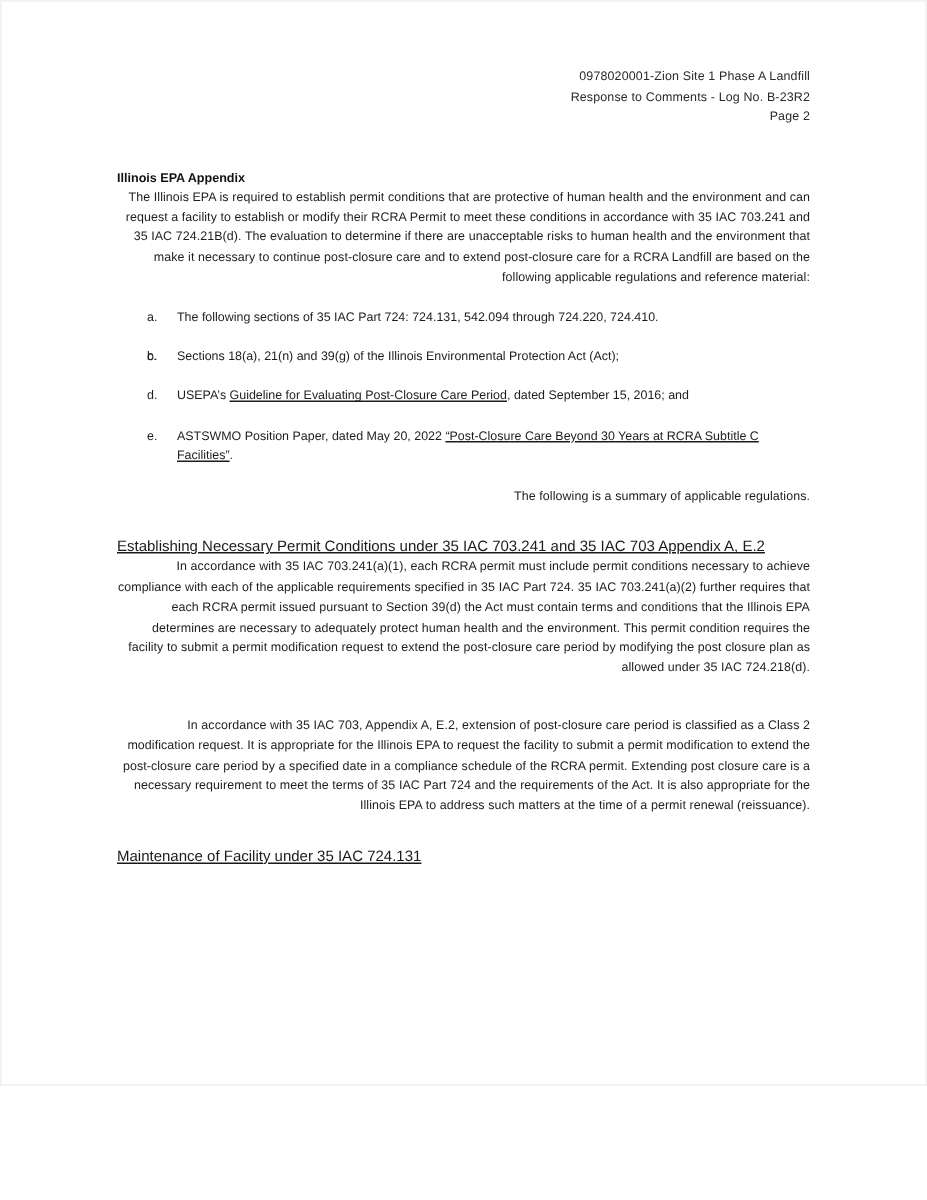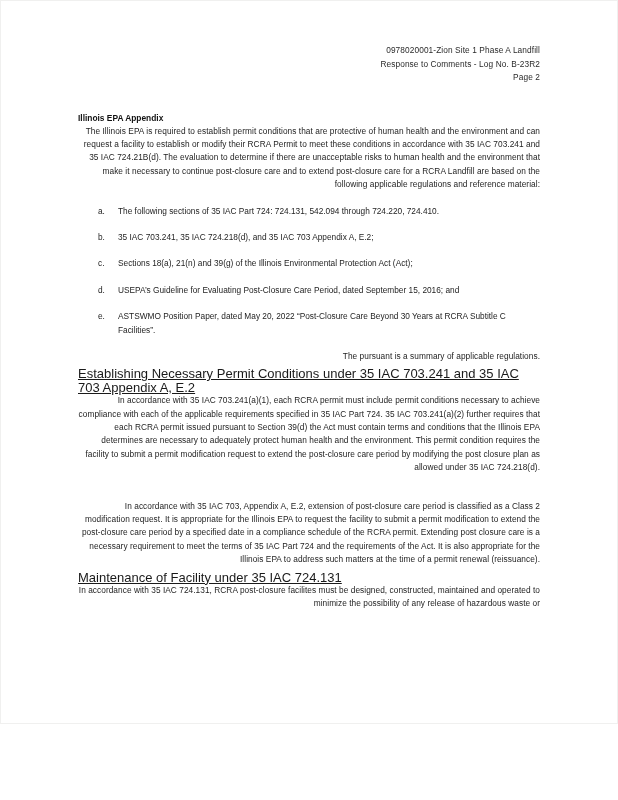--- a/index.html
+++ b/index.html
@@ -83,24 +83,25 @@
     color: #1d1d1d;
   }
   .list li .marker {
     position: absolute;
     left: 20px;
     top: 0;
     width: 16px;
     font-size: 8.3px;
   }
   .u {
+    text-decoration: underline;
   }
   .sub-heading {
-    margin-top: 4px;
-    font-size: 13px;
+    margin-top: 21px;
+    font-size: 10px;
     line-height: 13.4px;
     text-decoration: underline;
     color: #1a1a1a;
   }
   .tight {
     margin-top: 0;
   }
 </style>
 </head>
 <body>
@@ -119,44 +120,42 @@
 
       <p class="body tight">The Illinois EPA is required to establish permit conditions that are protective of human health and the environment and can request a facility to establish or modify their RCRA Permit to meet these conditions in accordance with 35 IAC 703.241 and 35 IAC 724.21B(d).  The evaluation to determine if there are unacceptable risks to human health and the environment that make it necessary to continue post-closure care and to extend post-closure care for a RCRA Landfill are based on the following applicable regulations and reference material:</p>
 
       <ul class="list">
         <li>
           <span class="marker">a.</span>
           <span>The following sections of 35 IAC Part 724: 724.131, 542.094 through 724.220, 724.410.</span>
         </li>
         <li>
           <span class="marker">b.</span>
-          <span>35 IAC 703.241, 35 IAC 724.218(d), and 35 IAC 703 Appendix A, E.2;</span>
         </li>
         <li>
           <span class="marker">c.</span>
           <span>Sections 18(a), 21(n) and 39(g) of the Illinois Environmental Protection Act (Act);</span>
         </li>
         <li>
           <span class="marker">d.</span>
           <span>USEPA’s </span><span class="u">Guideline for Evaluating Post-Closure Care Period</span><span>, dated September 15, 2016; and</span>
         </li>
         <li>
           <span class="marker">e.</span>
           <span>ASTSWMO Position Paper, dated May 20, 2022 </span><span class="u">“Post-Closure Care Beyond 30 Years at RCRA Subtitle C Facilities”</span><span>.</span>
         </li>
       </ul>
 
-      <p class="body">The pursuant is a summary of applicable regulations.</p>
+      <p class="body">The following is a summary of applicable regulations.</p>
 
       <div class="sub-heading">Establishing Necessary Permit Conditions under 35 IAC 703.241 and 35 IAC 703 Appendix A, E.2</div>
 
       <p class="body tight">In accordance with 35 IAC 703.241(a)(1), each RCRA permit must include permit conditions necessary to achieve compliance with each of the applicable requirements specified in 35 IAC Part 724.  35 IAC 703.241(a)(2) further requires that each RCRA permit issued pursuant to Section 39(d) the Act must contain terms and conditions that the Illinois EPA determines are necessary to adequately protect human health and the environment.  This permit condition requires the facility to submit a permit modification request to extend the post-closure care period by modifying the post closure plan as allowed under 35 IAC 724.218(d).</p>
 
       <p class="body spaced">In accordance with 35 IAC 703, Appendix A, E.2, extension of post-closure care period is classified as a Class 2 modification request.  It is appropriate for the Illinois EPA to request the facility to submit a permit modification to extend the post-closure care period by a specified date in a compliance schedule of the RCRA permit.  Extending post closure care is a necessary requirement to meet the terms of 35 IAC Part 724 and the requirements of the Act.  It is also appropriate for the Illinois EPA to address such matters at the time of a permit renewal (reissuance).</p>
 
       <div class="sub-heading">Maintenance of Facility under 35 IAC 724.131</div>
 
-      <p class="body tight">In accordance with 35 IAC 724.131, RCRA post-closure facilites must be designed, constructed, maintained and operated to minimize the possibility of any release of hazardous waste or</p>
 
     </div>
   </div>
   <div class="below-fold"></div>
 </div>
 
 </body></html>

